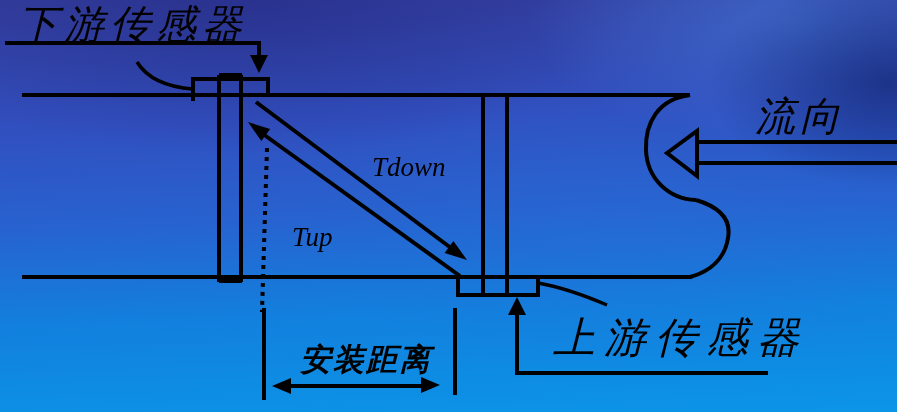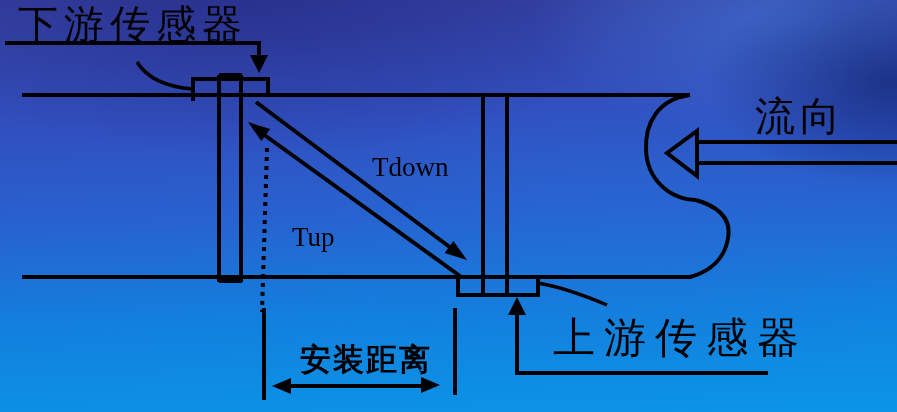--- a/index.html
+++ b/index.html
@@ -8,20 +8,21 @@
     font-family:"Liberation Serif","DejaVu Serif",serif;
   }
   .slide{
     position:relative;width:897px;height:412px;
     background:
       radial-gradient(ellipse 260px 150px at 99% 20%, rgba(8,22,90,0.55), transparent 70%),
       radial-gradient(ellipse 360px 170px at 88% 5%, rgba(70,130,225,0.50), transparent 72%),
       radial-gradient(ellipse 520px 210px at 28% 0%, rgba(28,32,118,0.45), transparent 75%),
       radial-gradient(ellipse 420px 200px at 70% 55%, rgba(40,110,215,0.30), transparent 75%),
       linear-gradient(178deg, #353f9f 0%, #3150c0 30%, #2763d0 52%, #1280de 74%, #0b95e8 100%);
+    font-style: italic;
   }
   svg{position:absolute;left:0;top:0;}
   .ln{stroke:#000;stroke-width:4;fill:none;}
   .thin{stroke:#000;stroke-width:3.5;fill:none;}
   .fill{fill:#000;stroke:none;}
   text{fill:#000;}
   .cjk{font-family:"Liberation Serif","DejaVu Serif",serif;font-size:40px;letter-spacing:6px;}
   .cjk-sm{font-family:"Liberation Serif","DejaVu Serif",serif;font-size:31px;font-weight:bold;letter-spacing:2px;}
   .lat{font-family:"Liberation Serif","DejaVu Serif",serif;font-size:27px;}
 </style>

